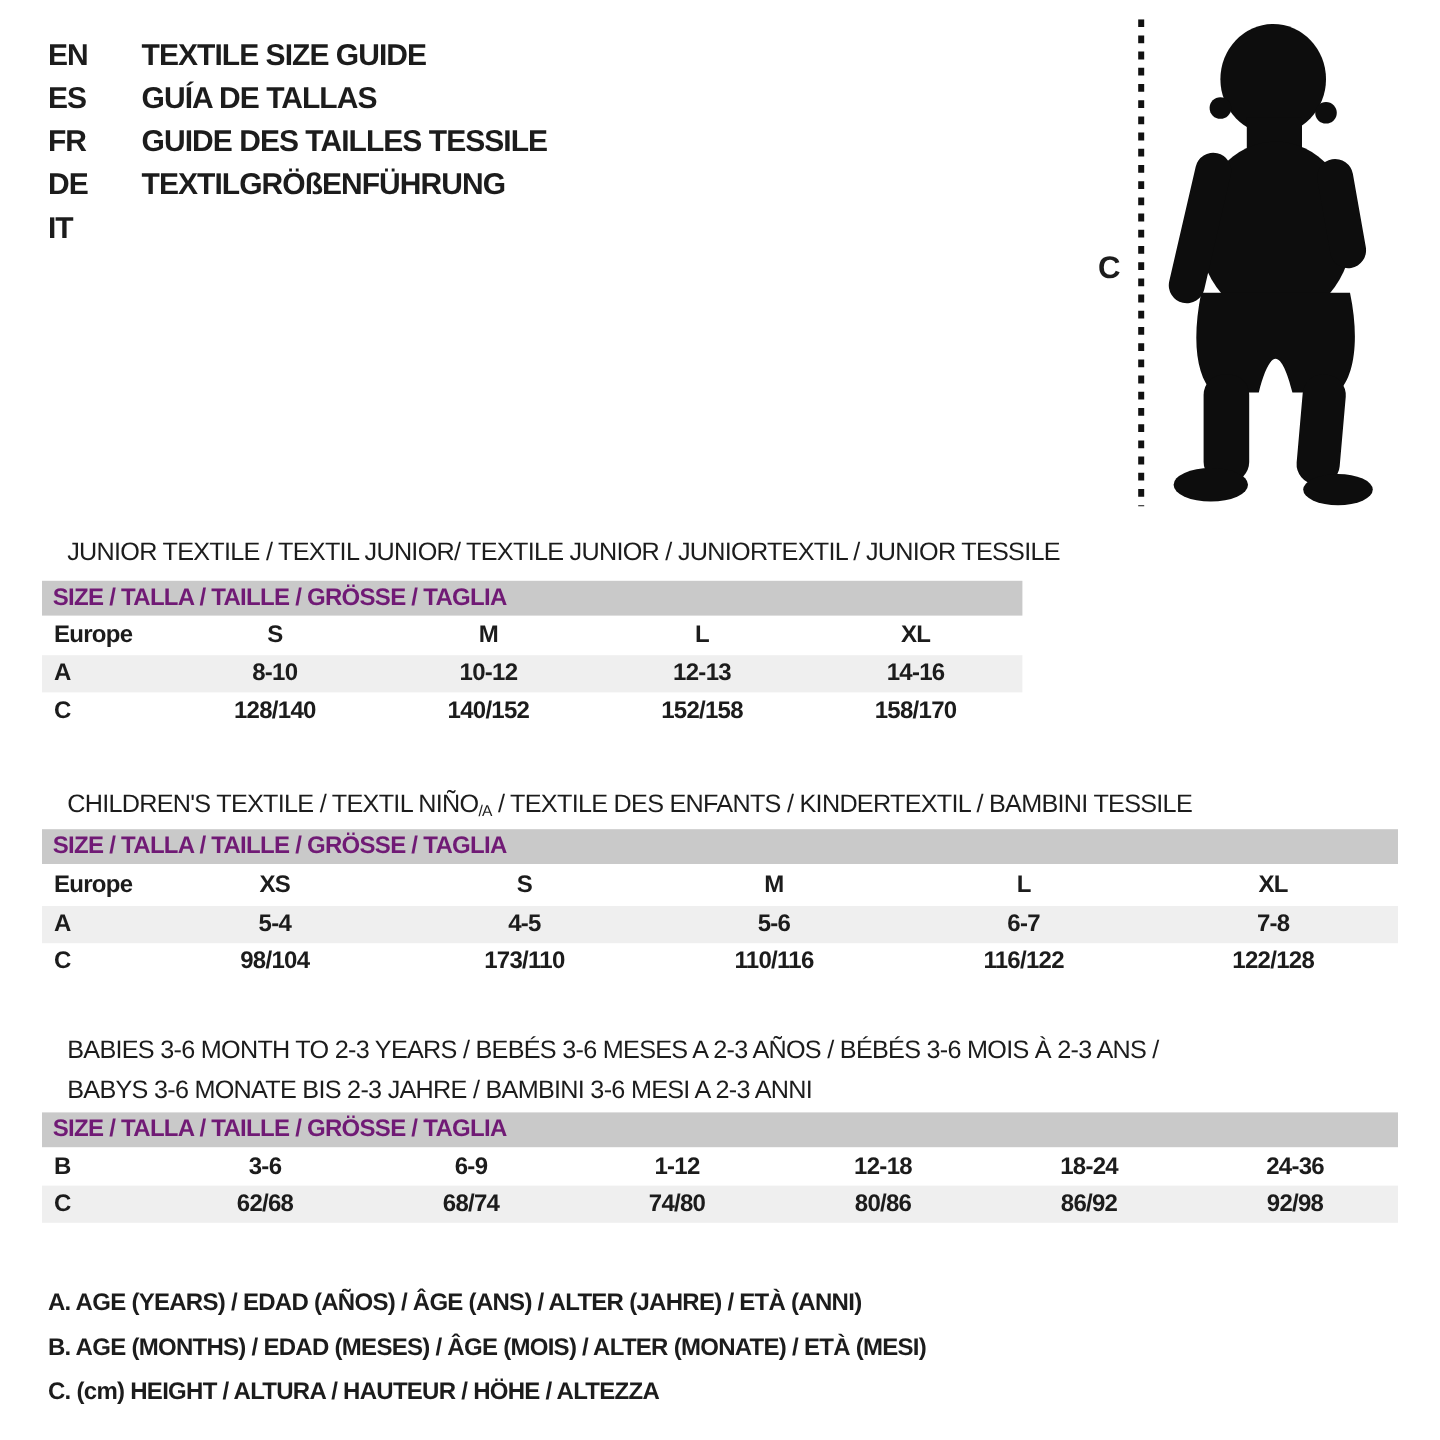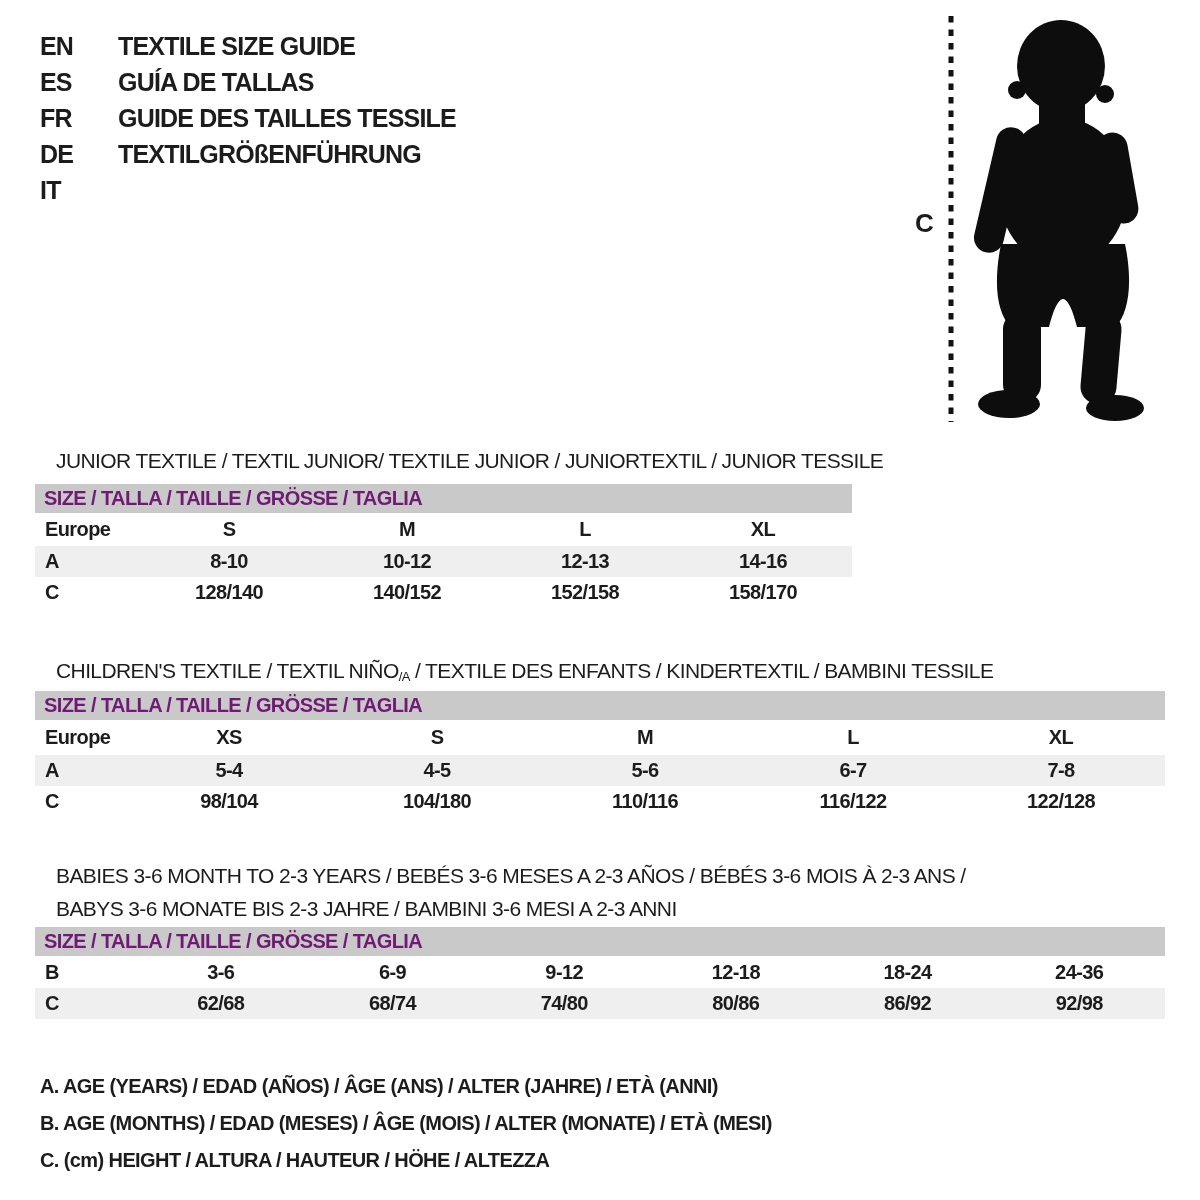--- a/index.html
+++ b/index.html
@@ -169,35 +169,35 @@
       <span class="cl">A</span>
       <span class="cc">5-4</span>
       <span class="cc">4-5</span>
       <span class="cc">5-6</span>
       <span class="cc">6-7</span>
       <span class="cc">7-8</span>
     </div>
     <div class="trow row-c">
       <span class="cl">C</span>
       <span class="cc">98/104</span>
-      <span class="cc">104/180</span>
+      <span class="cc">173/110</span>
       <span class="cc">110/116</span>
       <span class="cc">116/122</span>
       <span class="cc">122/128</span>
     </div>
   </section>
 
   <section class="tbl babies">
     <h2><span>BABIES 3-6 MONTH TO 2-3 YEARS / BEBÉS 3-6 MESES A 2-3 AÑOS / BÉBÉS 3-6 MOIS À 2-3 ANS /</span><span class="h2-line2">BABYS 3-6 MONATE BIS 2-3 JAHRE / BAMBINI 3-6 MESI A 2-3 ANNI</span></h2>
     <div class="size-bar">SIZE / TALLA / TAILLE / GRÖSSE / TAGLIA</div>
     <div class="trow row-b">
       <span class="cl">B</span>
       <span class="cc">3-6</span>
       <span class="cc">6-9</span>
-      <span class="cc">9-12</span>
+      <span class="cc">1-12</span>
       <span class="cc">12-18</span>
       <span class="cc">18-24</span>
       <span class="cc">24-36</span>
     </div>
     <div class="trow row-c shaded">
       <span class="cl">C</span>
       <span class="cc">62/68</span>
       <span class="cc">68/74</span>
       <span class="cc">74/80</span>
       <span class="cc">80/86</span>

